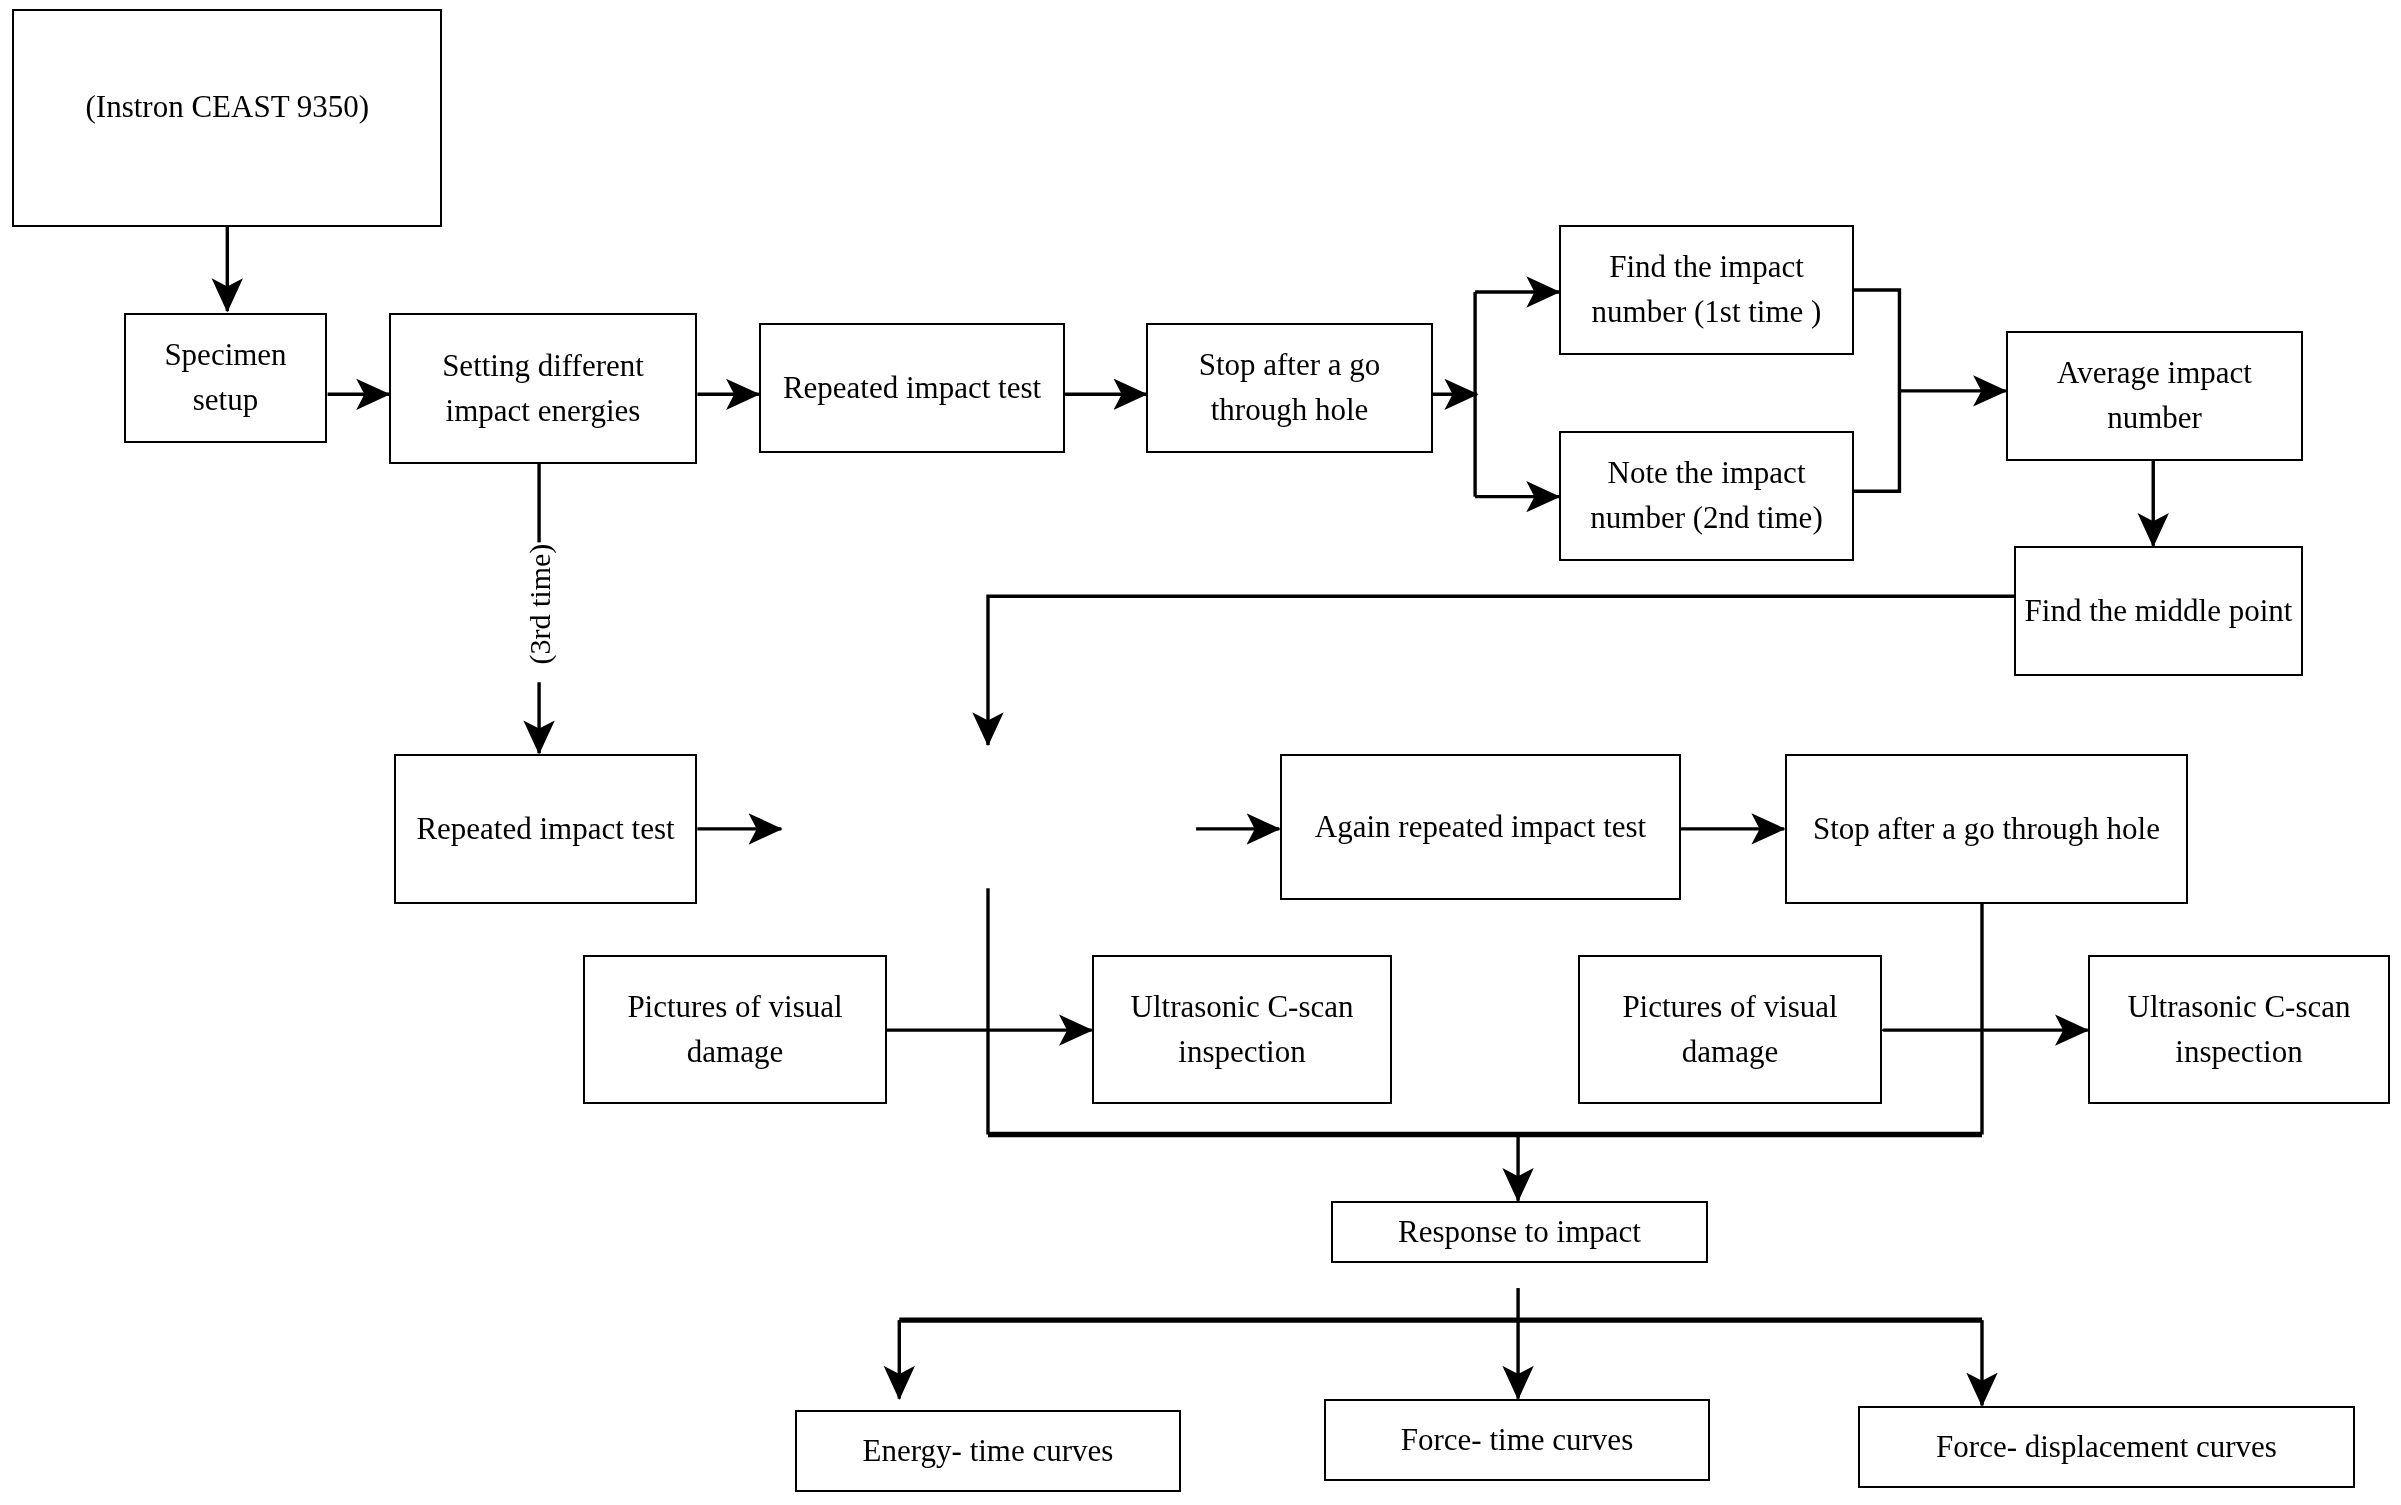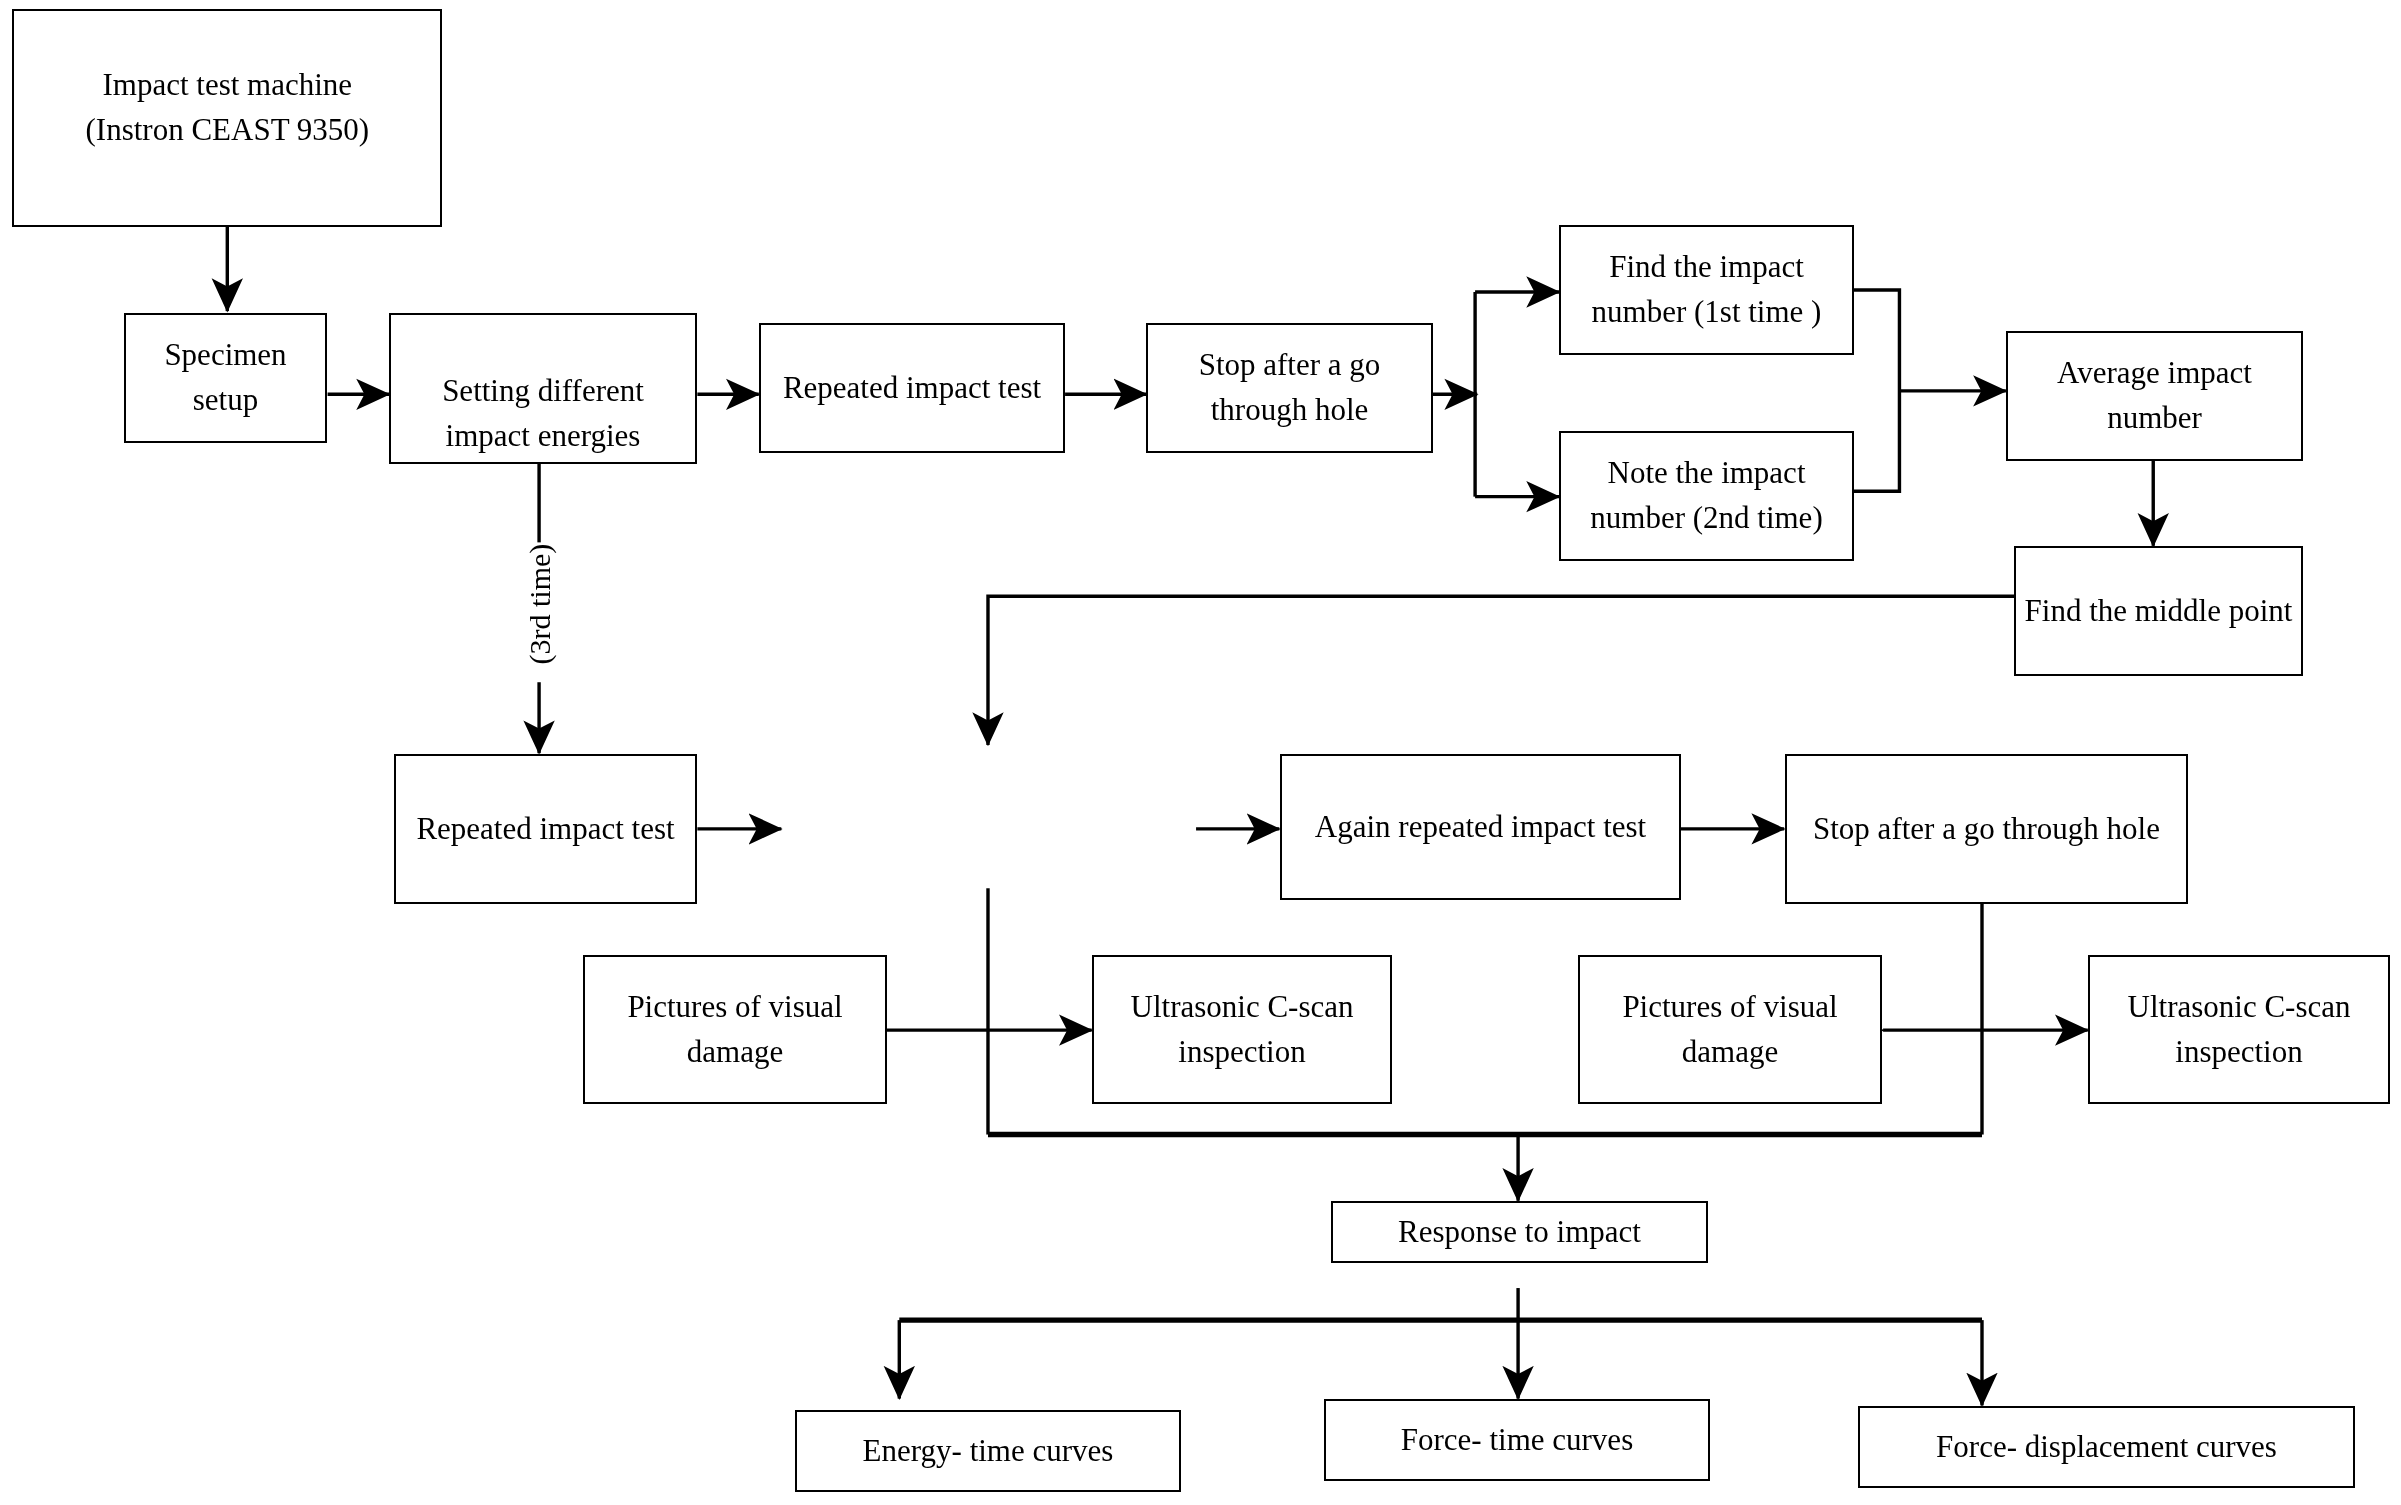--- a/index.html
+++ b/index.html
@@ -108,30 +108,29 @@
 
       <path d="M2225,1888 L2225,1935"></path>
       <path d="M1318,1935 L2905,1935" stroke-width="8"></path>
       <path d="M1318,1935 L1318,2050" marker-end="url(#arw)"></path>
       <path d="M2225,1935 L2225,2050" marker-end="url(#arw)"></path>
       <path d="M2905,1935 L2905,2060" marker-end="url(#arw)"></path>
     </g>
   </svg>
 
   <div class="node" style="left:12.3px; top:9px; width:430px; height:218px; font-size:31px; flex-direction:column; justify-content:center;">
-    <span>Impact test machine</span>
     <span>(Instron CEAST 9350)</span>
     <span style="height:20.5px"></span>
   </div>
 
   <div class="node" style="left:124px; top:313px; width:203px; height:130px; font-size:31px;">
     <span>Specimen setup</span>
   </div>
 
-  <div class="node" style="left:389px; top:313px; width:308px; height:151px; font-size:31px;align-items:flex-end;">
+  <div class="node" style="left:389px; top:313px; width:308px; height:151px; font-size:31px;">
     <span>Setting different impact energies</span>
   </div>
 
   <div class="node" style="left:759px; top:323px; width:306px; height:130px; font-size:31px;">
     <span>Repeated impact test</span>
   </div>
 
   <div class="node" style="left:1146px; top:323px; width:287px; height:130px; font-size:31px;">
     <span>Stop after a go through hole</span>
   </div>

